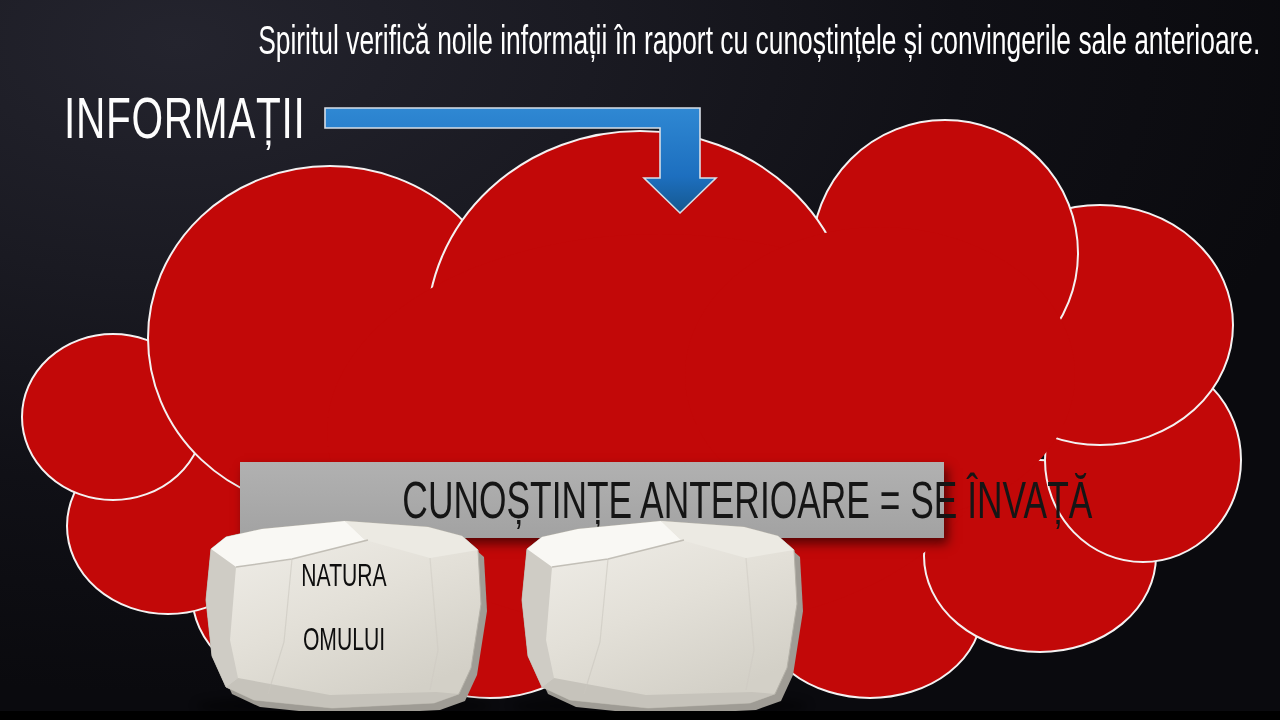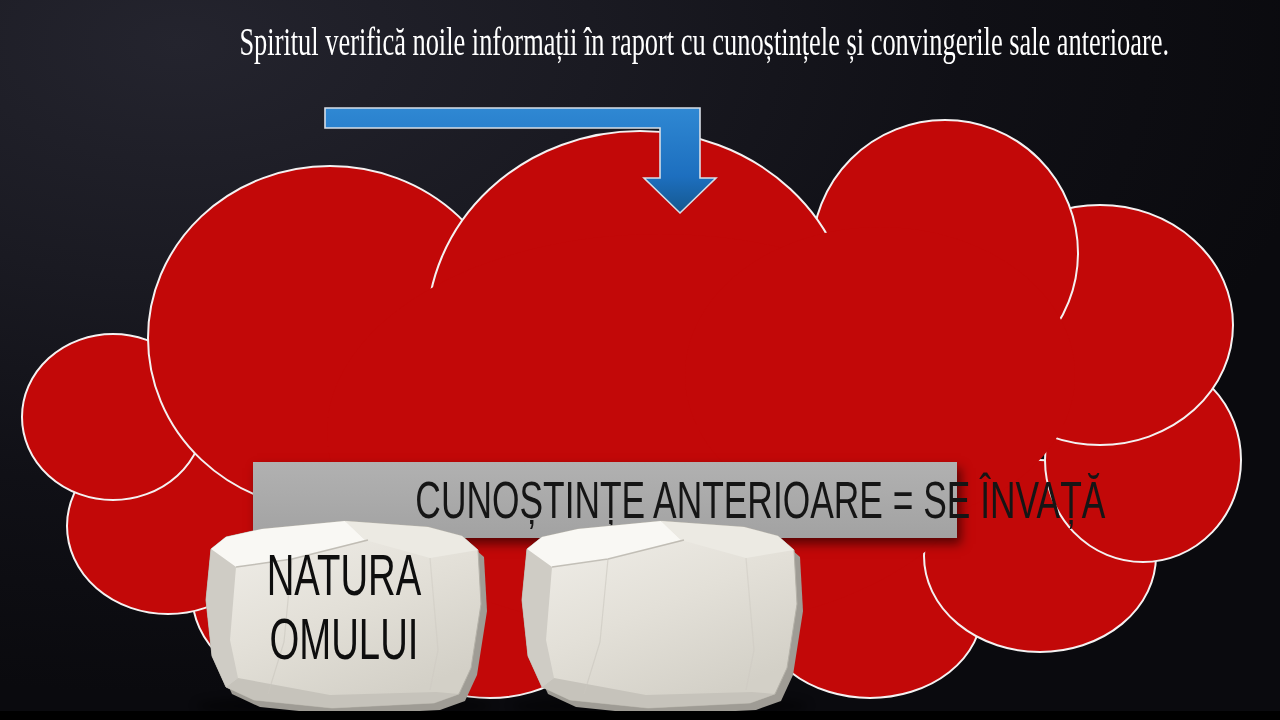--- a/index.html
+++ b/index.html
@@ -5,43 +5,43 @@
   html,body{margin:0;padding:0;background:#000;}
   .slide{
     position:relative;width:1280px;height:720px;overflow:hidden;
     font-family:"Liberation Sans", sans-serif;
     background:#0a0a0e;
     background-image:radial-gradient(1150px 650px at 14% 6%, #24242e 0%, #1a1a22 36%, #101016 68%, #0a0a0e 100%);
   }
   .layer-art{position:absolute;left:0;top:0;z-index:1;}
   .layer-stones{position:absolute;left:0;top:0;z-index:3;}
 
-  .title{position:absolute;left:0;right:0;top:18px;text-align:center;z-index:4;color:#fff;font-family:Liberation Serif, serif;}
+  .title{position:absolute;left:0;right:0;top:18px;text-align:center;z-index:4;color:#fff;}
   .title .cond{display:inline-block;transform:scaleX(.66);transform-origin:center;
     font-size:40px;white-space:nowrap;font-weight:normal;}
 
   .informatii{position:absolute;left:64px;top:84px;z-index:4;color:#fdfdfd;}
   .informatii .cond{display:inline-block;transform:scaleX(.70);transform-origin:left center;
     font-size:58px;white-space:nowrap;letter-spacing:1px;}
 
   .spirit{position:absolute;left:204px;top:210px;z-index:4;color:#fdfdfd;}
   .spirit .cond{display:inline-block;transform:scaleX(.68);transform-origin:left center;
     font-size:70px;white-space:nowrap;letter-spacing:2px;}
 
   .banner{
-    position:absolute;left:253px;top:462px;width:704px;height:76px;z-index:2;
+    position:absolute;left:240px;top:462px;width:704px;height:76px;z-index:2;
     background:linear-gradient(180deg,#b1b1b1 0%,#a9a9a9 55%,#a2a2a2 100%);
     box-shadow:4px 6px 10px rgba(0,0,0,.55);
     text-align:center;color:#151515;
   }
   .banner .cond{display:inline-block;transform:scaleX(.68);transform-origin:center;
     font-size:52px;line-height:76px;white-space:nowrap;font-weight:normal;}
 
   .stone-label{position:absolute;top:543px;width:260px;z-index:4;text-align:center;
-    color:#0e0e0e;font-size:58px;line-height:64px;}
+    color:#0e0e0e;font-size:32px;line-height:64px;}
   .stone-label .line{display:block;transform:scaleX(.66);transform-origin:center;white-space:nowrap;}
   .stone-label-1{left:214px;}
   .stone-label-2{left:530px;}
 
   .bottom-bar{position:absolute;left:0;bottom:0;width:100%;height:9px;background:#000;z-index:6;}
 </style>
 </head>
 <body>
 
 <div class="slide">
@@ -105,20 +105,23 @@
       </g>
     </defs>
     <use href="#stoneShape"></use>
     <use href="#stoneShape" transform="translate(316,0)"></use>
   </svg>
 
   <div class="title">
     <span class="cond">Spiritul verifică noile informații în raport cu cunoștințele și convingerile sale anterioare.</span>
   </div>
 
+  <div class="informatii">
+    <span class="cond">INFORMAȚII</span>
+  </div>
 
 
   <div class="stone-label stone-label-1">
     <span class="line">NATURA</span>
     <span class="line">OMULUI</span>
   </div>
 
 
   <div class="bottom-bar"></div>
 </div>

